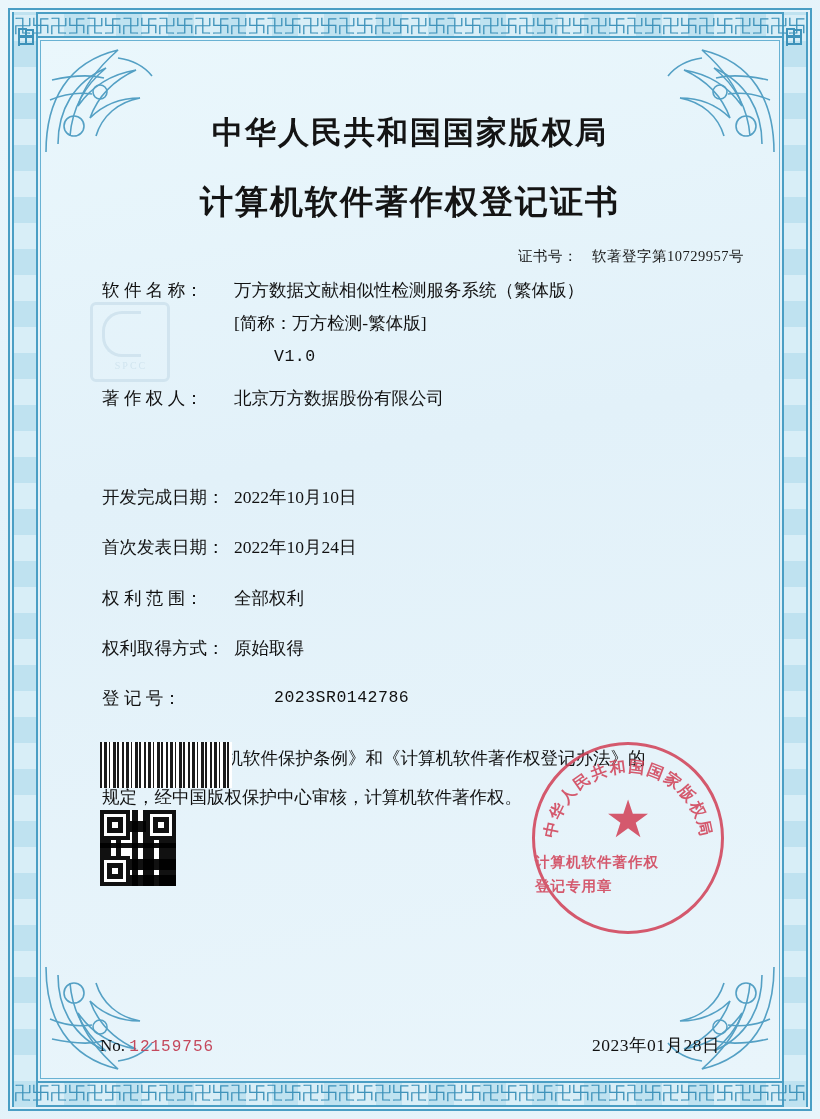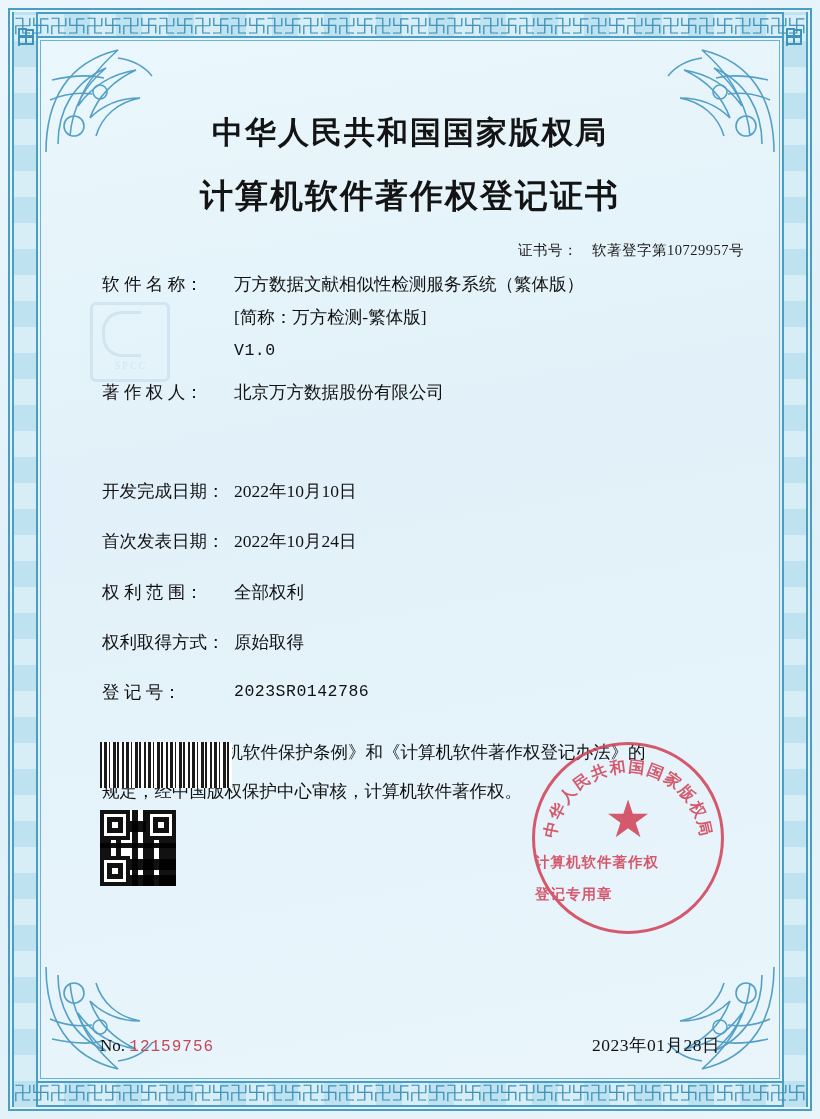--- a/index.html
+++ b/index.html
@@ -123,21 +123,21 @@
     letter-spacing: 2px;
     color: #141414;
     margin-top: 56px;
     font-family: "Liberation Serif", serif;
   }
   .title-sub {
     font-size: 33px;
     font-weight: bold;
     letter-spacing: 2px;
     color: #141414;
-    margin-top: 20px;
+    margin-top: 26px;
     font-family: "Liberation Serif", serif;
   }
 
   .cert-no-row {
     text-align: right;
     margin-top: 22px;
     padding-right: 20px;
     font-size: 14.5px;
     color: #1a1a1a;
     letter-spacing: 0.5px;
@@ -199,20 +199,21 @@
     font-size: 17.5px;
     color: #111;
     line-height: 1.9;
     font-family: "Liberation Serif", serif;
   }
   .value-lines div { white-space: nowrap; }
   .value-mono {
     font-family: "Liberation Mono", monospace;
     font-size: 16.5px;
     letter-spacing: 0.5px;
+    margin-left: 40px;
   }
 
   .gap-block { height: 56px; }
 
   .fields-2 { margin-top: 4px; padding-left: 46px; }
   .fields-2 .field-row { margin-bottom: 17px; }
 
   .paragraph {
     margin-top: 24px;
     padding-left: 46px;
@@ -311,21 +312,21 @@
   .seal-line1, .seal-line2 {
     position: absolute;
     width: 100%;
     text-align: left;
     font-size: 14.5px;
     font-weight: bold;
     color: #d2445a;
     letter-spacing: 1px;
   }
   .seal-line1 { top: 108px; }
-  .seal-line2 { top: 140px; }
+  .seal-line2 { top: 132px; }
 
   
   .footer {
     position: absolute;
     left: 56px;
     right: 56px;
     bottom: 62px;
     display: flex;
     justify-content: space-between;
     align-items: baseline;

